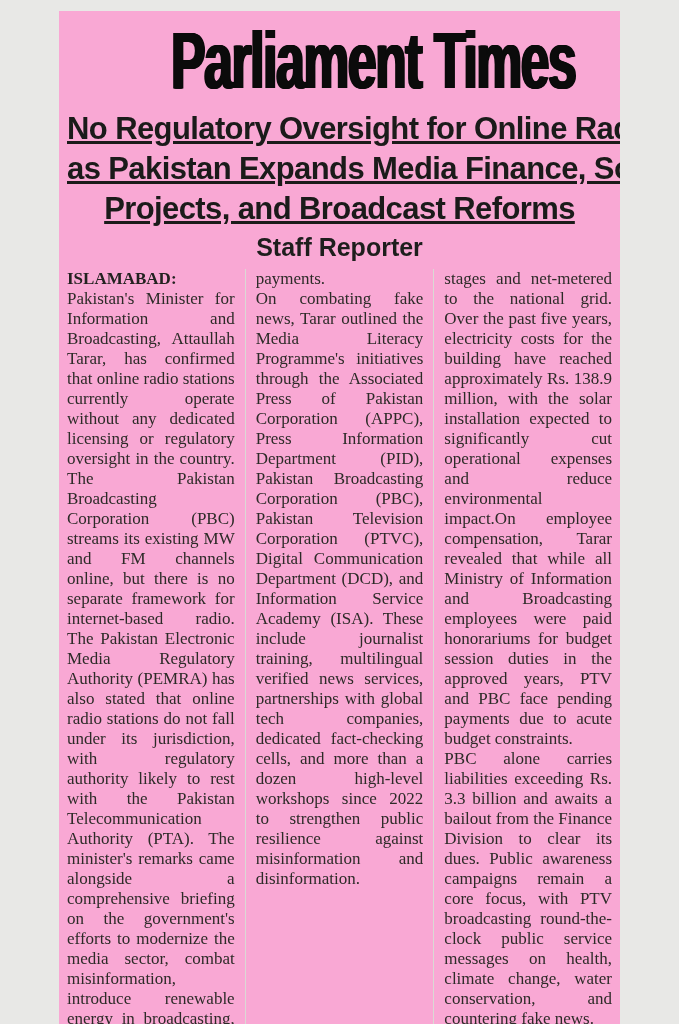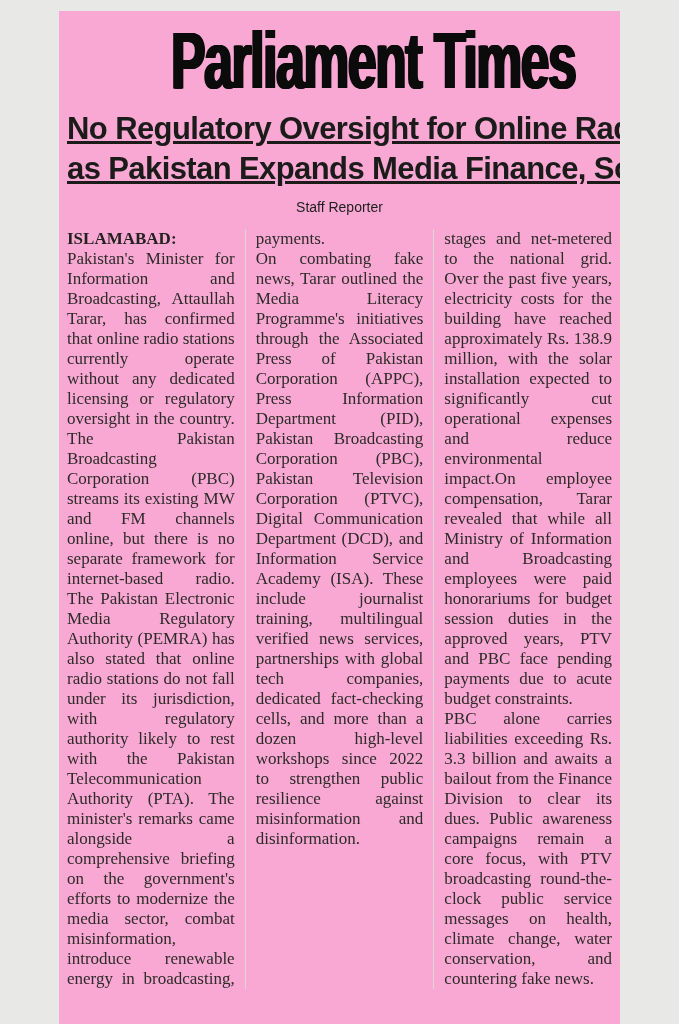--- a/index.html
+++ b/index.html
@@ -50,22 +50,22 @@
     line-height: 40px;
     letter-spacing: -0.6px;
     color: #1b1b1a;
     white-space: nowrap;
     text-decoration: underline;
   }
   
   .byline {
     text-align: center;
     font-family: "Liberation Sans", sans-serif;
-    font-weight: 400;
-    font-size: 14px;
+    font-weight: 700;
+    font-size: 25px;
     line-height: 28px;
     color: #1e1e1d;
     margin-top: 4px;
   }
   
   .columns {
     display: flex;
     margin-top: 8px;
     height: 760px;
     overflow: hidden;
@@ -98,20 +98,21 @@
 <div class="page">
 
   <header>
     <h1 class="masthead">
       <span class="masthead-inner">Parliament Times</span>
     </h1>
 
     <div class="headline">
       <div class="headline-line">No Regulatory Oversight for Online Radio</div>
       <div class="headline-line">as Pakistan Expands Media Finance, Solar</div>
+      <div class="headline-line">Projects, and Broadcast Reforms</div>
     </div>
 
     <div class="byline">Staff Reporter</div>
   </header>
 
   <div class="columns">
 
     <div class="col">
       <p><b class="dateline">ISLAMABAD:</b> <span>Pakistan's Minister for Information and Broadcasting, Attaullah Tarar, has confirmed that online radio stations currently operate without any dedicated licensing or regulatory oversight in the country. The Pakistan Broadcasting Corporation (PBC) streams its existing MW and FM channels online, but there is no separate framework for internet-based radio. The Pakistan Electronic Media Regulatory Authority (PEMRA) has also stated that online radio stations do not fall under its jurisdiction, with regulatory authority likely to rest with the Pakistan Telecommunication Authority (PTA). The minister's remarks came alongside a comprehensive briefing on the government's efforts to modernize the media sector, combat misinformation, introduce renewable energy in broadcasting, and address outstanding staff</span></p>
     </div>

